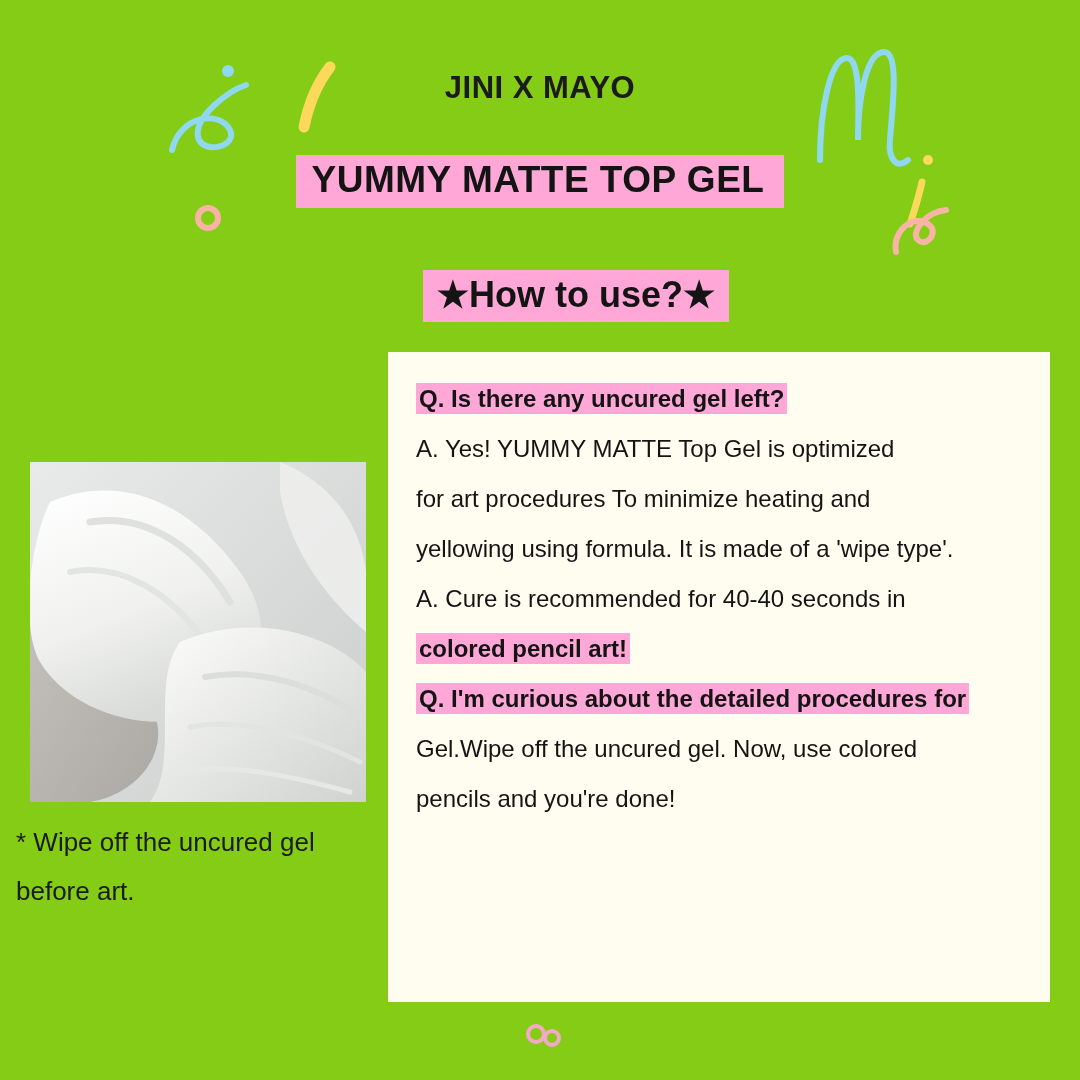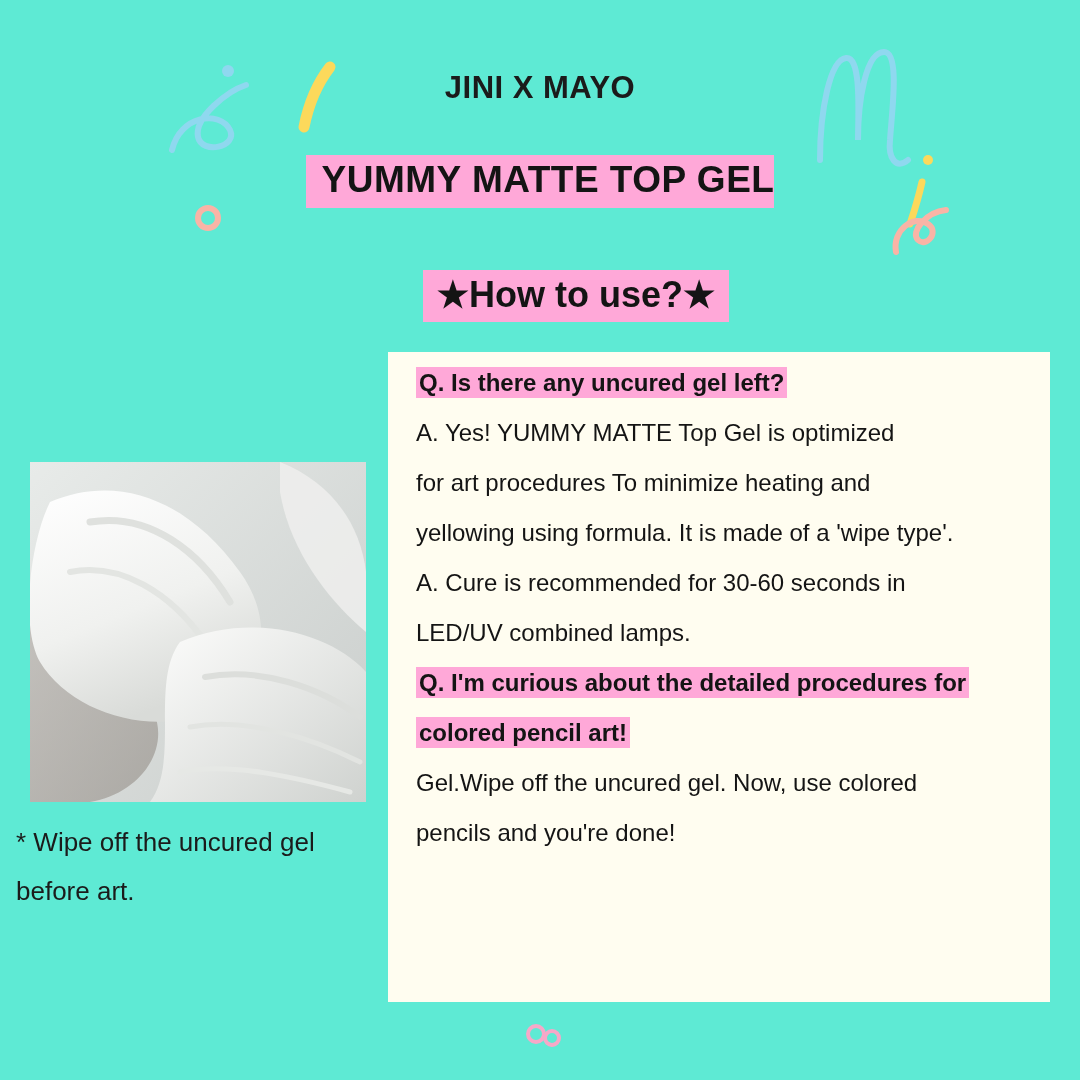--- a/index.html
+++ b/index.html
@@ -12,21 +12,21 @@
     background: #fdf6d8;
     font-family: "Liberation Sans", sans-serif;
     overflow: hidden;
     position: relative;
   }
 
   .page {
     position: relative;
     width: 1080px;
     height: 1080px;
-    background: #5eead4;
+    background: #84cc16;
   }
 
   
   .doodle {
     position: absolute;
     pointer-events: none;
   }
 
   
   .brand {
@@ -48,21 +48,21 @@
     width: 1080px;
     text-align: center;
   }
   .title {
     display: inline-block;
     background: #ffa8d8;
     color: #141414;
     font-size: 37px;
     font-weight: bold;
     letter-spacing: 0.5px;
-    padding: 6px 0 8px 16px;
+    padding: 6px 20px 8px 16px;
     line-height: 1.05;
   }
 
   .howto-wrap {
     position: absolute;
     top: 270px;
     left: 0;
     width: 1080px;
     text-align: center;
     margin-left: 36px;
@@ -103,21 +103,21 @@
 
   
   .faq {
     position: absolute;
     left: 388px;
     top: 352px;
     width: 662px;
     height: 650px;
     background: #fffdf0;
     box-sizing: border-box;
-    padding: 6px 24px 10px 28px;
+    padding: 22px 24px 10px 28px;
   }
   .faq .line {
     font-size: 24px;
     line-height: 50px;
     color: #141414;
     white-space: nowrap;
     font-weight: bold;
   }
   .faq .line.answer {
     font-weight: normal;
@@ -219,21 +219,20 @@
   <div class="caption">
     <div>* Wipe off the uncured gel</div>
     <div>before art.</div>
   </div>
 
   <div class="faq">
     <div class="line"><span class="hl">Q. Is there any uncured gel left?</span></div>
     <div class="line answer"><span>A. Yes! YUMMY MATTE Top Gel is optimized</span></div>
     <div class="line answer"><span>for art procedures To minimize heating and</span></div>
     <div class="line answer"><span>yellowing using formula. It is made of a 'wipe type'.</span></div>
-    <div class="line answer"><span>A. Cure is recommended for 30-60 seconds in</span></div>
-    <div class="line answer"><span>LED/UV combined lamps.</span></div>
+    <div class="line answer"><span>A. Cure is recommended for 40-40 seconds in</span></div>
+    <div class="line"><span class="hl">colored pencil art!</span></div>
     <div class="line"><span class="hl">Q. I'm curious about the detailed procedures for</span></div>
-    <div class="line"><span class="hl">colored pencil art!</span></div>
     <div class="line answer"><span>Gel.Wipe off the uncured gel.  Now, use colored</span></div>
     <div class="line answer"><span>pencils and you're done!</span></div>
   </div>
 
 </div>
 
 </body></html>

